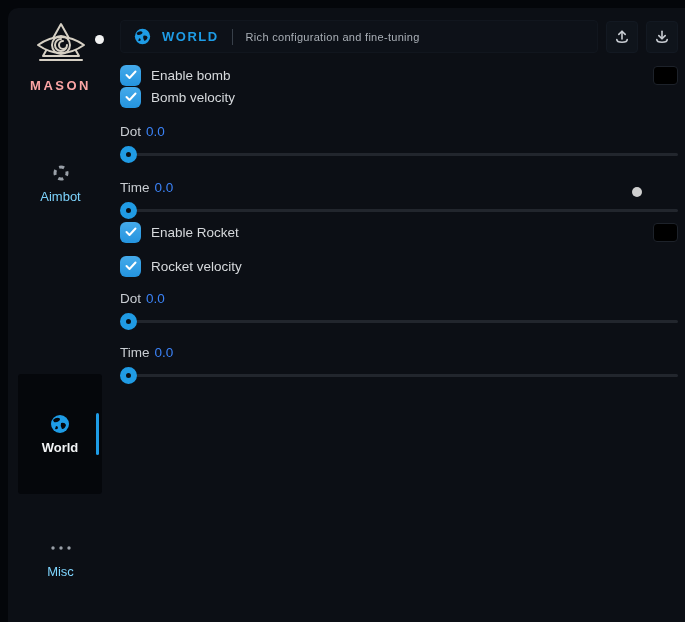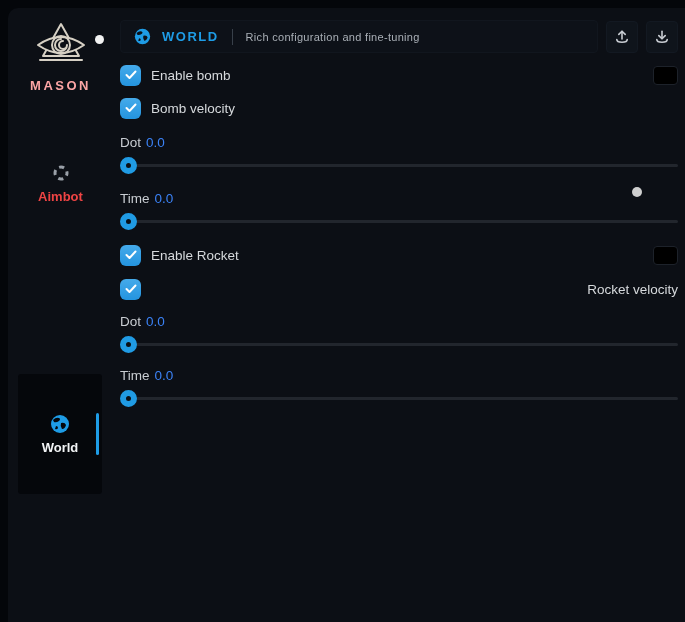--- a/index.html
+++ b/index.html
@@ -19,21 +19,21 @@
   
   .sidebar { position:absolute; left:0; top:0; width:105px; height:100%; }
   .logo { position:absolute; top:12px; left:0; width:105px; text-align:center; }
   .logo svg { display:block; margin:0 auto; }
   .logo-text {
     margin-top:4px; color:#fca5a5; font-size:13px; font-weight:bold;
     letter-spacing:2.5px;
   }
   .nav-item { position:absolute; left:0; width:105px; text-align:center; cursor:pointer; }
   .nav-item .nav-icon { display:flex; justify-content:center; align-items:center; height:20px; }
-  .nav-item .nav-label { margin-top:6px; font-size:13px; color:#ef4444;font-weight:bold; }
+  .nav-item .nav-label { margin-top:6px; font-size:13px; color:#7dd3fc; }
   .nav-item.active-block {
     left:10px; width:84px; height:120px; background:#05070b;
     border-radius:3px; display:flex; flex-direction:column;
     justify-content:center; align-items:center; text-align:center;
   }
   .nav-item.active-block .nav-label { color:#f2f4f6; font-weight:bold; }
   .active-bar {
     position:absolute; right:3px; top:50%; transform:translateY(-50%);
     width:3px; height:42px; background:#1e9ce6; border-radius:2px;
   }
@@ -79,21 +79,21 @@
     position:absolute; left:2px; right:0; top:7px; height:3px;
     background:#22262d; border-radius:2px;
   }
   .slider .knob {
     position:absolute; left:0; top:0; width:17px; height:17px;
     border-radius:50%; border:6px solid #209be4; background:#0b0f15;
   }
 
   
   .mt-row1 { margin-top:11px; }
-  .mt-row  { margin-top:11px; }
+  .mt-row  { }
   .mt-lab  { margin-top:16px; margin-bottom:7px; }
   .mt-lab2 { margin-top:17px; margin-bottom:7px; }
 
   .float-dot { position:absolute; border-radius:50%; background:#d9d9d9; }
   #dot-a { left:95px; top:35px; width:9px; height:9px; background:#f2f2f2; }
   #dot-b { left:632px; top:187px; width:10px; height:10px; background:#cfcfcf; }
 </style>
 </head>
 <body>
 
@@ -130,20 +130,30 @@
           <circle cx="10" cy="10" r="9" fill="#1e9ce6"></circle>
           <path d="M3 6 Q6 3 9 4 Q11 5 9 7 Q6 9 4 8 Z" fill="#05070b"></path>
           <path d="M11 9 Q15 8 16 11 Q15 15 12 15 Q10 12 11 9 Z" fill="#05070b"></path>
           <path d="M6 12 Q8 12 8 14 Q7 16 5 15 Z" fill="#05070b"></path>
         </svg>
       </div>
       <div class="nav-label">World</div>
       <div class="active-bar"></div>
     </div>
 
+    <div class="nav-item" style="top:530px;">
+      <div class="nav-icon">
+        <svg width="22" height="6" viewBox="0 0 22 6">
+          <circle cx="3" cy="3" r="1.7" fill="#9aa0a8"></circle>
+          <circle cx="11" cy="3" r="1.7" fill="#9aa0a8"></circle>
+          <circle cx="19" cy="3" r="1.7" fill="#9aa0a8"></circle>
+        </svg>
+      </div>
+      <div class="nav-label">Misc</div>
+    </div>
   </div>
 
   <div class="main">
 
     <div class="header-row">
       <div class="header-bar">
         <span style="display:flex;">
           <svg width="17" height="17" viewBox="0 0 20 20">
             <circle cx="10" cy="10" r="9" fill="#1e9ce6"></circle>
             <path d="M3 6 Q6 3 9 4 Q11 5 9 7 Q6 9 4 8 Z" fill="#0d1118"></path>
@@ -203,31 +213,31 @@
     </div>
 
     <div class="slider-label mt-lab2">
       <span>Time</span><span class="val">0.0</span>
     </div>
     <div class="slider">
       <div class="track"></div>
       <div class="knob"></div>
     </div>
 
-    <div class="toggle-row" style="margin-top:14px;">
+    <div class="toggle-row" style="margin-top:2px;">
       <div class="checkbox">
         <svg width="12" height="10" viewBox="0 0 12 10" fill="none" stroke="#ffffff" stroke-width="2" stroke-linecap="round" stroke-linejoin="round">
             <path d="M1.5 5 L4.5 8 L10.5 1.5"></path>
           </svg>
       </div>
       <span class="toggle-label">Enable Rocket</span>
       <div class="swatch"></div>
     </div>
 
-    <div class="toggle-row" style="margin-top:12px;justify-content:space-between;">
+    <div class="toggle-row" style="margin-top:12px;">
       <div class="checkbox">
         <svg width="12" height="10" viewBox="0 0 12 10" fill="none" stroke="#ffffff" stroke-width="2" stroke-linecap="round" stroke-linejoin="round">
             <path d="M1.5 5 L4.5 8 L10.5 1.5"></path>
           </svg>
       </div>
       <span class="toggle-label">Rocket velocity</span>
     </div>
 
     <div class="slider-label" style="margin-top:14px; margin-bottom:7px;">
       <span>Dot</span><span class="val">0.0</span>

